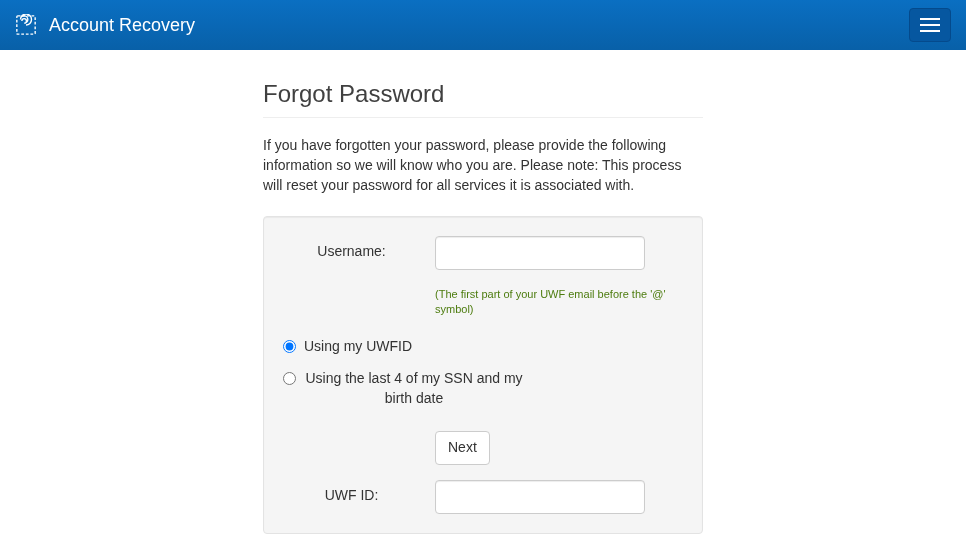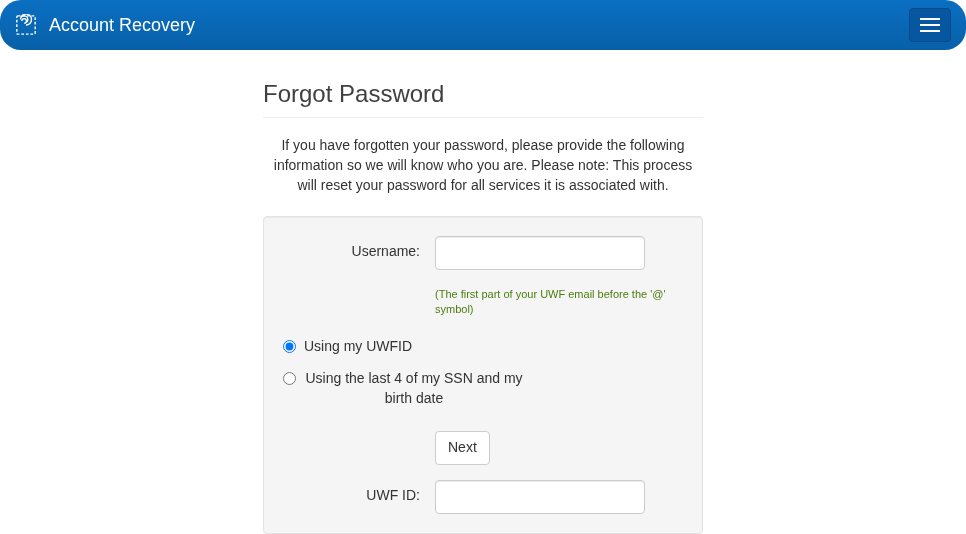--- a/index.html
+++ b/index.html
@@ -9,21 +9,20 @@
       color: #333;
       background: #fff;
     }
     .navbar {
       background: linear-gradient(to bottom, #0a6fc2, #0860a8);
       height: 50px;
       display: flex;
       align-items: center;
       justify-content: space-between;
       padding: 0 15px;
-      border-radius: 21px;
     }
     .navbar-brand {
       display: flex;
       align-items: center;
       color: #fff;
       font-size: 18px;
     }
     .navbar-logo {
       width: 22px;
       height: 22px;
@@ -59,37 +58,36 @@
       color: #404040;
       margin-bottom: 10px;
       border-bottom: 1px solid #eee;
       padding-bottom: 9px;
     }
     .intro-text {
       font-size: 14px;
       color: #333;
       line-height: 1.42;
       margin: 18px 0 20px;
-      text-align: center;
     }
     .well {
       background: #f5f5f5;
       border: 1px solid #e3e3e3;
       border-radius: 4px;
       padding: 19px;
       box-shadow: inset 0 1px 1px rgba(0,0,0,0.05);
     }
     .form-group {
       display: flex;
       margin-bottom: 15px;
     }
     .form-group:last-child { margin-bottom: 0; }
     .control-label {
       width: 38%;
-      text-align: right;
+      text-align: center;
       padding-right: 15px;
       padding-top: 7px;
       font-size: 14px;
       color: #333;
     }
     .control-field {
       width: 62%;
     }
     .form-control {
       width: 210px;

